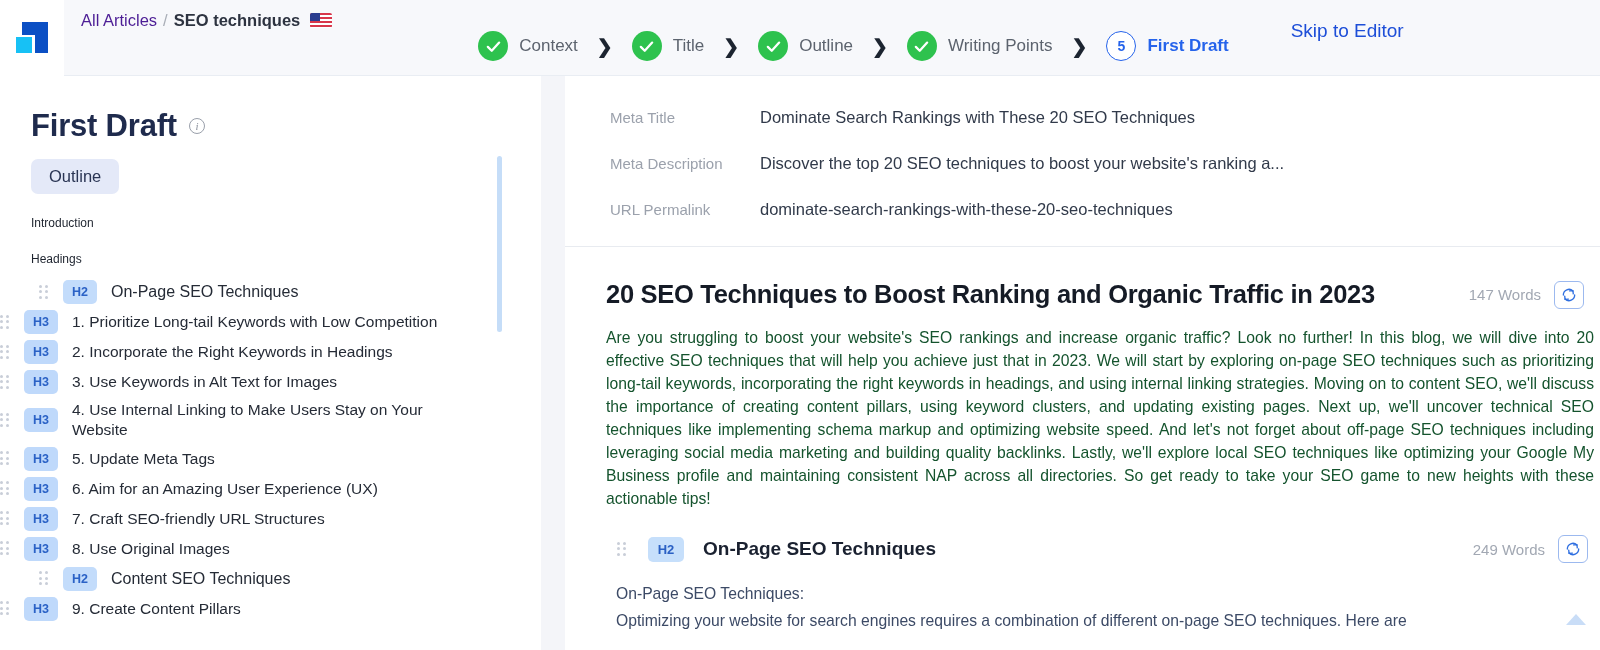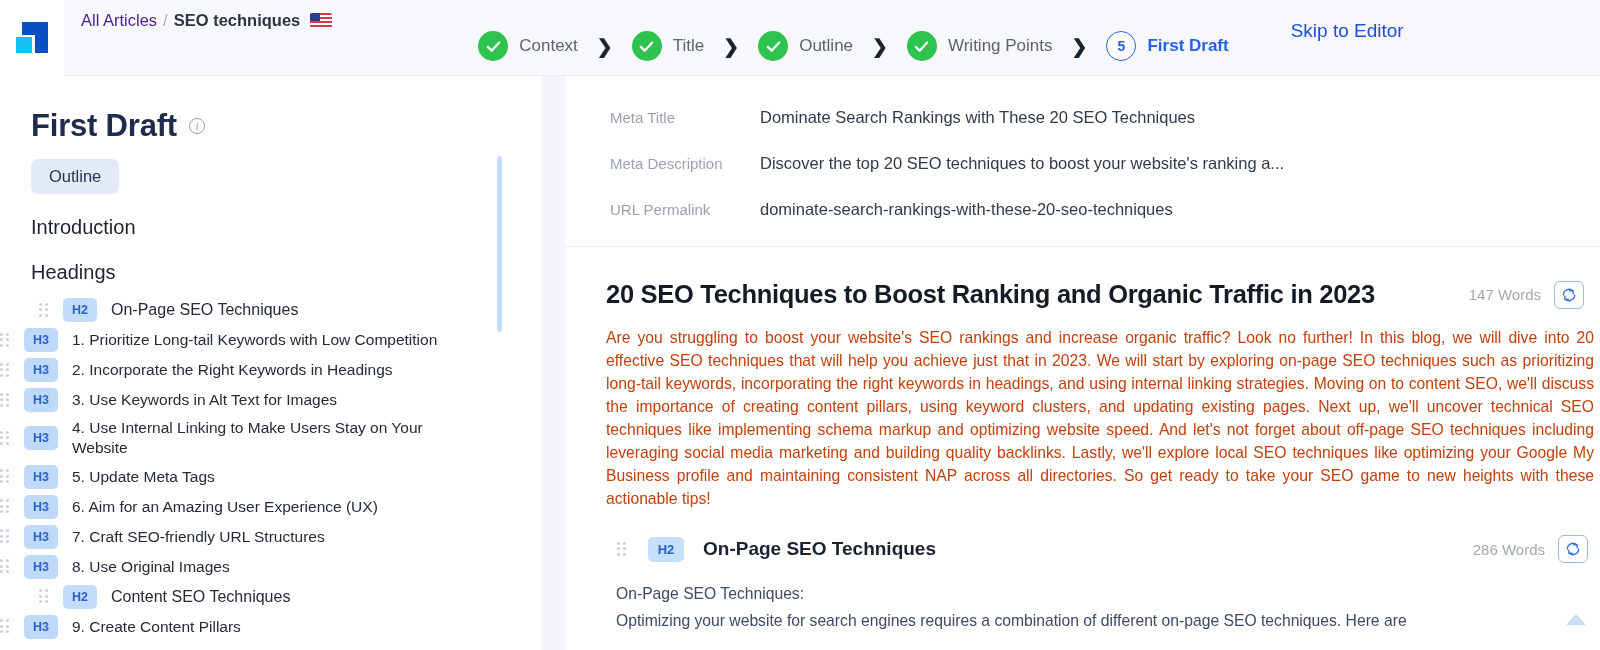--- a/index.html
+++ b/index.html
@@ -106,21 +106,21 @@
     color: #8b919c; font-size: 11px; line-height: 14px; text-align: center;
     margin-left: 12px; font-family: "Liberation Serif", serif; font-style: italic;
   }
   .outline-tab {
     display: inline-block; margin: 15px 0 0 31px; padding: 8px 18px;
     background: #e4e9f8; border-radius: 7px;
     color: #2a3554; font-size: 16.5px;
   }
   .sb-sec {
     margin-left: 31px; margin-top: 22px;
-    font-size: 20px; color: #1d232e;
+    font-size: 12px; color: #1d232e;
   }
   .sb-list { margin-top: 11px; position: relative; }
   .olrow {
     display: flex; align-items: center; padding: 3px 0;
     min-height: 30px;
   }
   .olrow.lvl2 { padding-left: 39px; }
   .olrow.lvl3 { }
   .dots {
     width: 11px; height: 15px; flex: none;
@@ -179,21 +179,21 @@
   .wc { font-size: 15px; color: #a2a8b3; margin-right: 13px; white-space: nowrap; }
   .regen {
     width: 30px; height: 28px; border: 1.4px solid #9cb9ef; border-radius: 6px;
     background: #fff; display: flex; align-items: center; justify-content: center;
     flex: none; margin-right: 12px; cursor: pointer;
   }
   .regen svg { width: 16px; height: 16px; display: block; }
 
   .body-p {
     margin: 17px 6px 1px 41px;
-    font-size: 15.7px; line-height: 23px; color: #c2410c;
+    font-size: 15.7px; line-height: 23px; color: #14532d;
     text-align: justify;
   }
 
   .h2-block { margin: 25px 0 0 0; }
   .h2-row { display: flex; align-items: center; padding-left: 52px; }
   .h2-dots {
     width: 11px; height: 15px; flex: none;
     display: grid; grid-template-columns: 3px 3px; grid-template-rows: 3px 3px 3px;
     gap: 2.5px 3px;
   }
@@ -497,21 +497,21 @@
         <span class="h2-dots">
             <span></span>
             <span></span>
             <span></span>
             <span></span>
             <span></span>
             <span></span>
           </span>
         <span class="h2-tag">H2</span>
         <span class="h2-text">On-Page SEO Techniques</span>
-        <span class="wc">286 Words</span>
+        <span class="wc">249 Words</span>
         <span class="regen">
           <svg viewBox="0 0 24 24" fill="none" stroke="#2f6fe0" stroke-width="2" stroke-linecap="round" stroke-linejoin="round">
             <path d="M20.5 12a8.5 8.5 0 0 1-14.4 6.1"></path>
               <polyline points="5.6,13.6 6.1,18.6 11.1,18.1"></polyline>
             <path d="M3.5 12a8.5 8.5 0 0 1 14.4-6.1"></path>
               <polyline points="18.4,10.4 17.9,5.4 12.9,5.9"></polyline>
           </svg>
         </span>
       </div>
       <div class="sub-p">On-Page SEO Techniques:</div>

